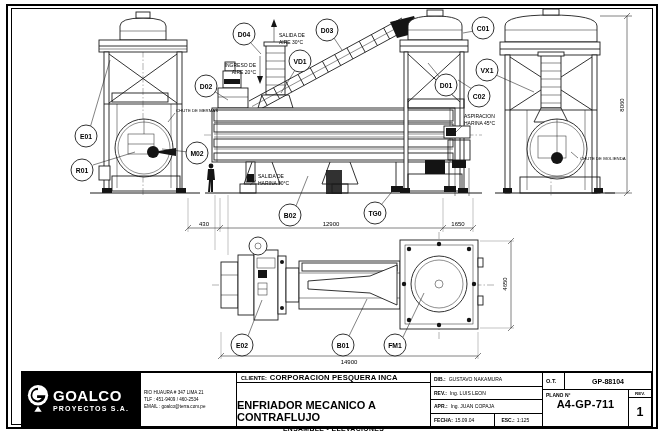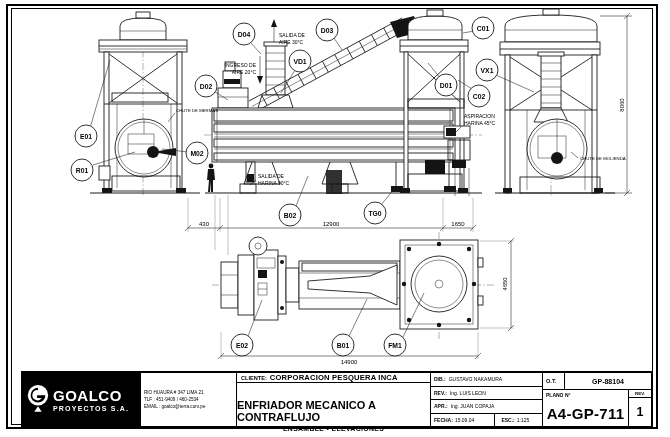--- a/index.html
+++ b/index.html
@@ -48,21 +48,21 @@
   .tb-appr .split{padding:0;}
   .tb-appr .sub{display:flex;align-items:center;gap:2px;padding:0 3px;height:100%;box-sizing:border-box;}
   .tb-appr .sub.first{width:58%;border-right:1px solid #000;}
   .tb-right{flex:1;display:flex;flex-direction:column;border-right:none;}
   .tb-ot{height:17px;border-bottom:1.2px solid #000;display:flex;align-items:center;box-sizing:border-box;}
   .tb-ot .lab{font-size:5.6px;font-weight:bold;padding:0 3px;width:22px;border-right:1px solid #000;height:100%;display:flex;align-items:center;box-sizing:border-box;}
   .tb-ot .val{font-size:7px;font-weight:bold;flex:1;text-align:center;}
   .tb-plano{flex:1;display:flex;}
   .plano-main{flex:1;position:relative;display:flex;align-items:flex-end;justify-content:center;border-right:1px solid #000;}
   .plano-lab{position:absolute;left:3px;top:2px;font-size:5px;font-weight:bold;}
-  .plano-num{font-size:15px;font-weight:bold;margin-bottom:4px;letter-spacing:.3px;}
+  .plano-num{font-size:11px;font-weight:bold;margin-bottom:16px;letter-spacing:.3px;}
   .plano-rev{width:22px;display:flex;flex-direction:column;align-items:center;}
   .rev-lab{font-size:4.4px;font-weight:bold;border-bottom:1px solid #000;width:100%;text-align:center;padding:1px 0;}
   .rev-num{font-size:12.5px;font-weight:bold;flex:1;display:flex;align-items:center;}
 </style>
 </head>
 <body>
 
 <div class="sheet">
   <div class="b-outer"></div>
   <div class="b-inner"></div>

